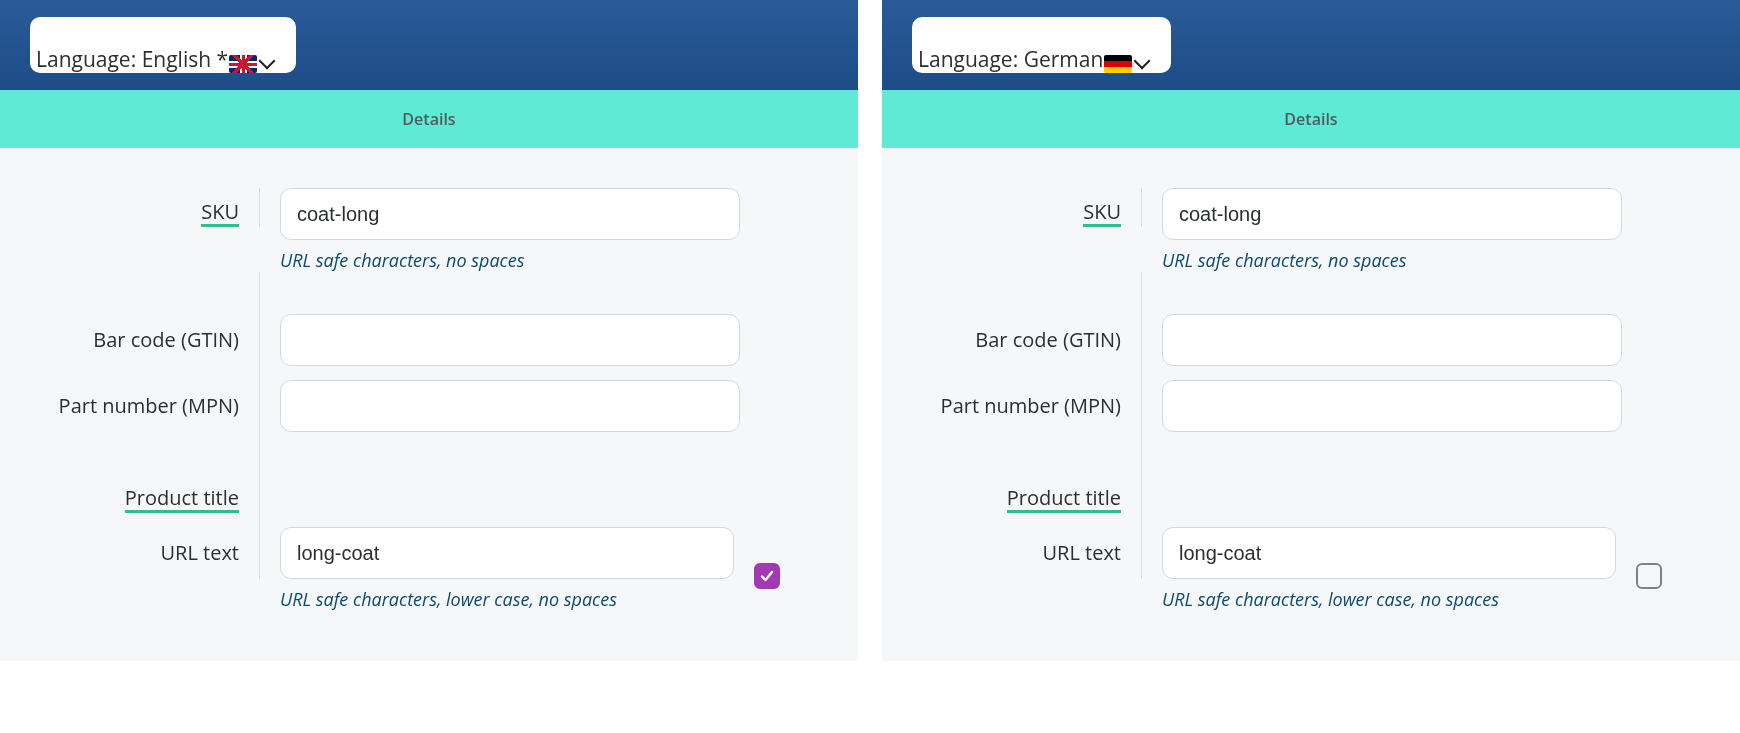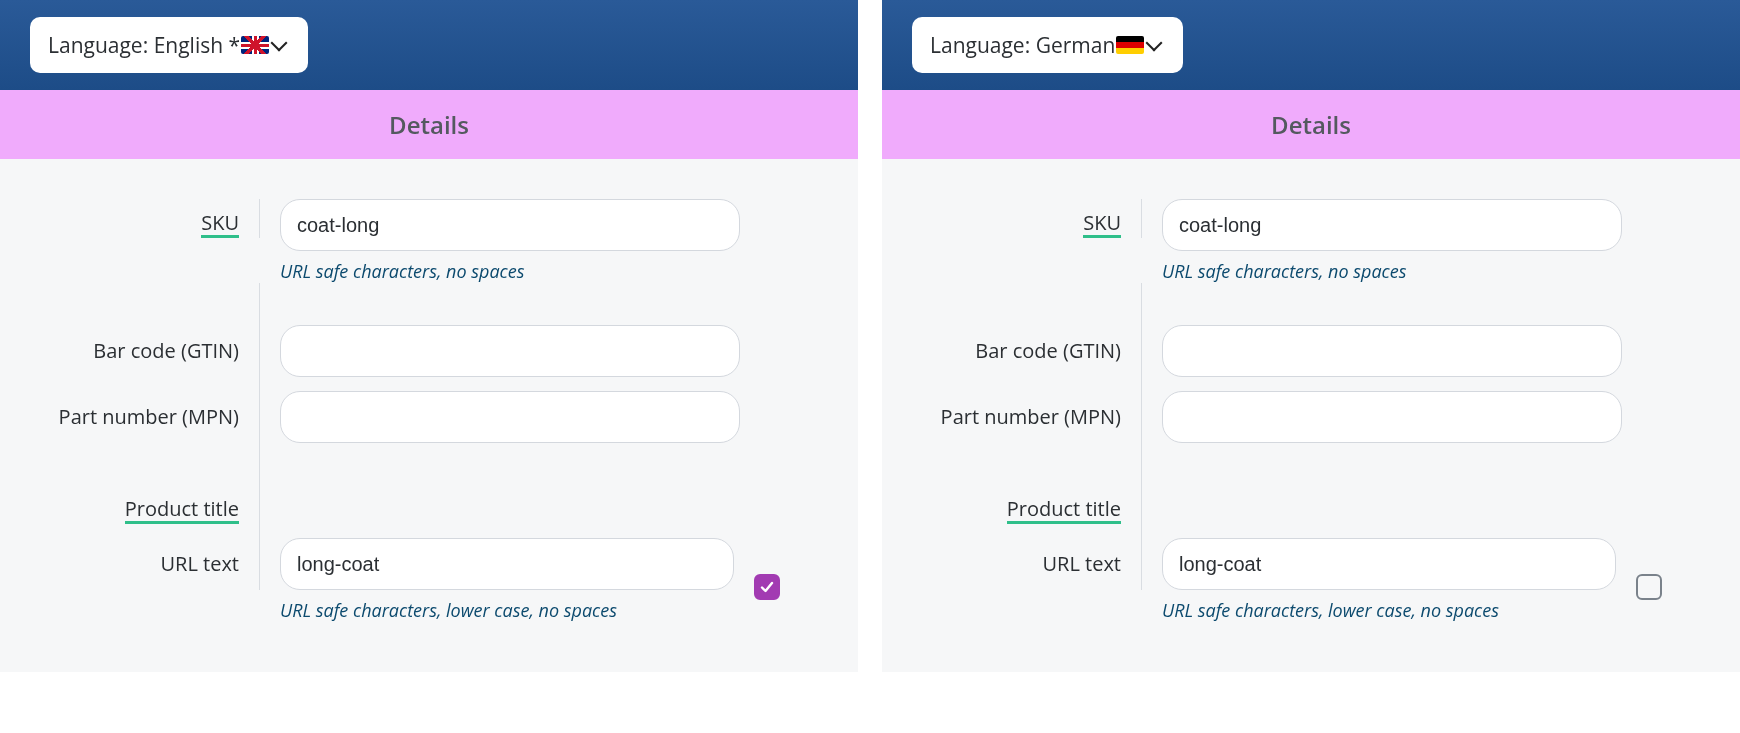--- a/index.html
+++ b/index.html
@@ -26,22 +26,22 @@
     height:90px;
     display:flex;
     align-items:center;
     padding-left:30px;
   }
   .lang-select {
     background:#ffffff;
     border-radius:10px;
     height:56px;
     display:flex;
-    align-items:center;
-    padding:0 18px 0 18px;
+    align-items:flex-end;
+    padding:0 18px 0 6px;
     gap:1px;
     color:#2b2f33;
     font-size:21px;
     cursor:pointer;
   }
   .flag-uk, .flag-de {
     display:inline-block;
     width:28px;
     height:18px;
     border-radius:2px;
@@ -67,24 +67,24 @@
     content:"";
     position:absolute;
     left:3px; top:2px;
     width:10px; height:10px;
     border-right:2.5px solid #222;
     border-bottom:2.5px solid #222;
     transform:rotate(45deg);
   }
   
   .section-head {
-    background:#f0abfc;
+    background:#5eead4;
     color:#54595f;
     text-align:center;
-    font-size:24px;
+    font-size:16px;
     font-weight:600;
     padding:18px 0;
   }
   
   .form {
     padding:40px 40px 50px 40px;
   }
   .row {
     display:flex;
     align-items:flex-start;
@@ -110,21 +110,21 @@
   }
   .fldcol {
     flex:1 1 auto;
     padding-left:20px;
     max-width:480px;
   }
   .input {
     width:100%;
     height:52px;
     border:1px solid #d4d8de;
-    border-radius:20px;
+    border-radius:11px;
     background:#fff;
     font-size:20px;
     color:#2b2f33;
     padding:0 16px;
     outline:none;
     display:flex;
     align-items:center;
   }
   .input.withflag { padding-right:50px; position:relative; }
   .input-flag {

